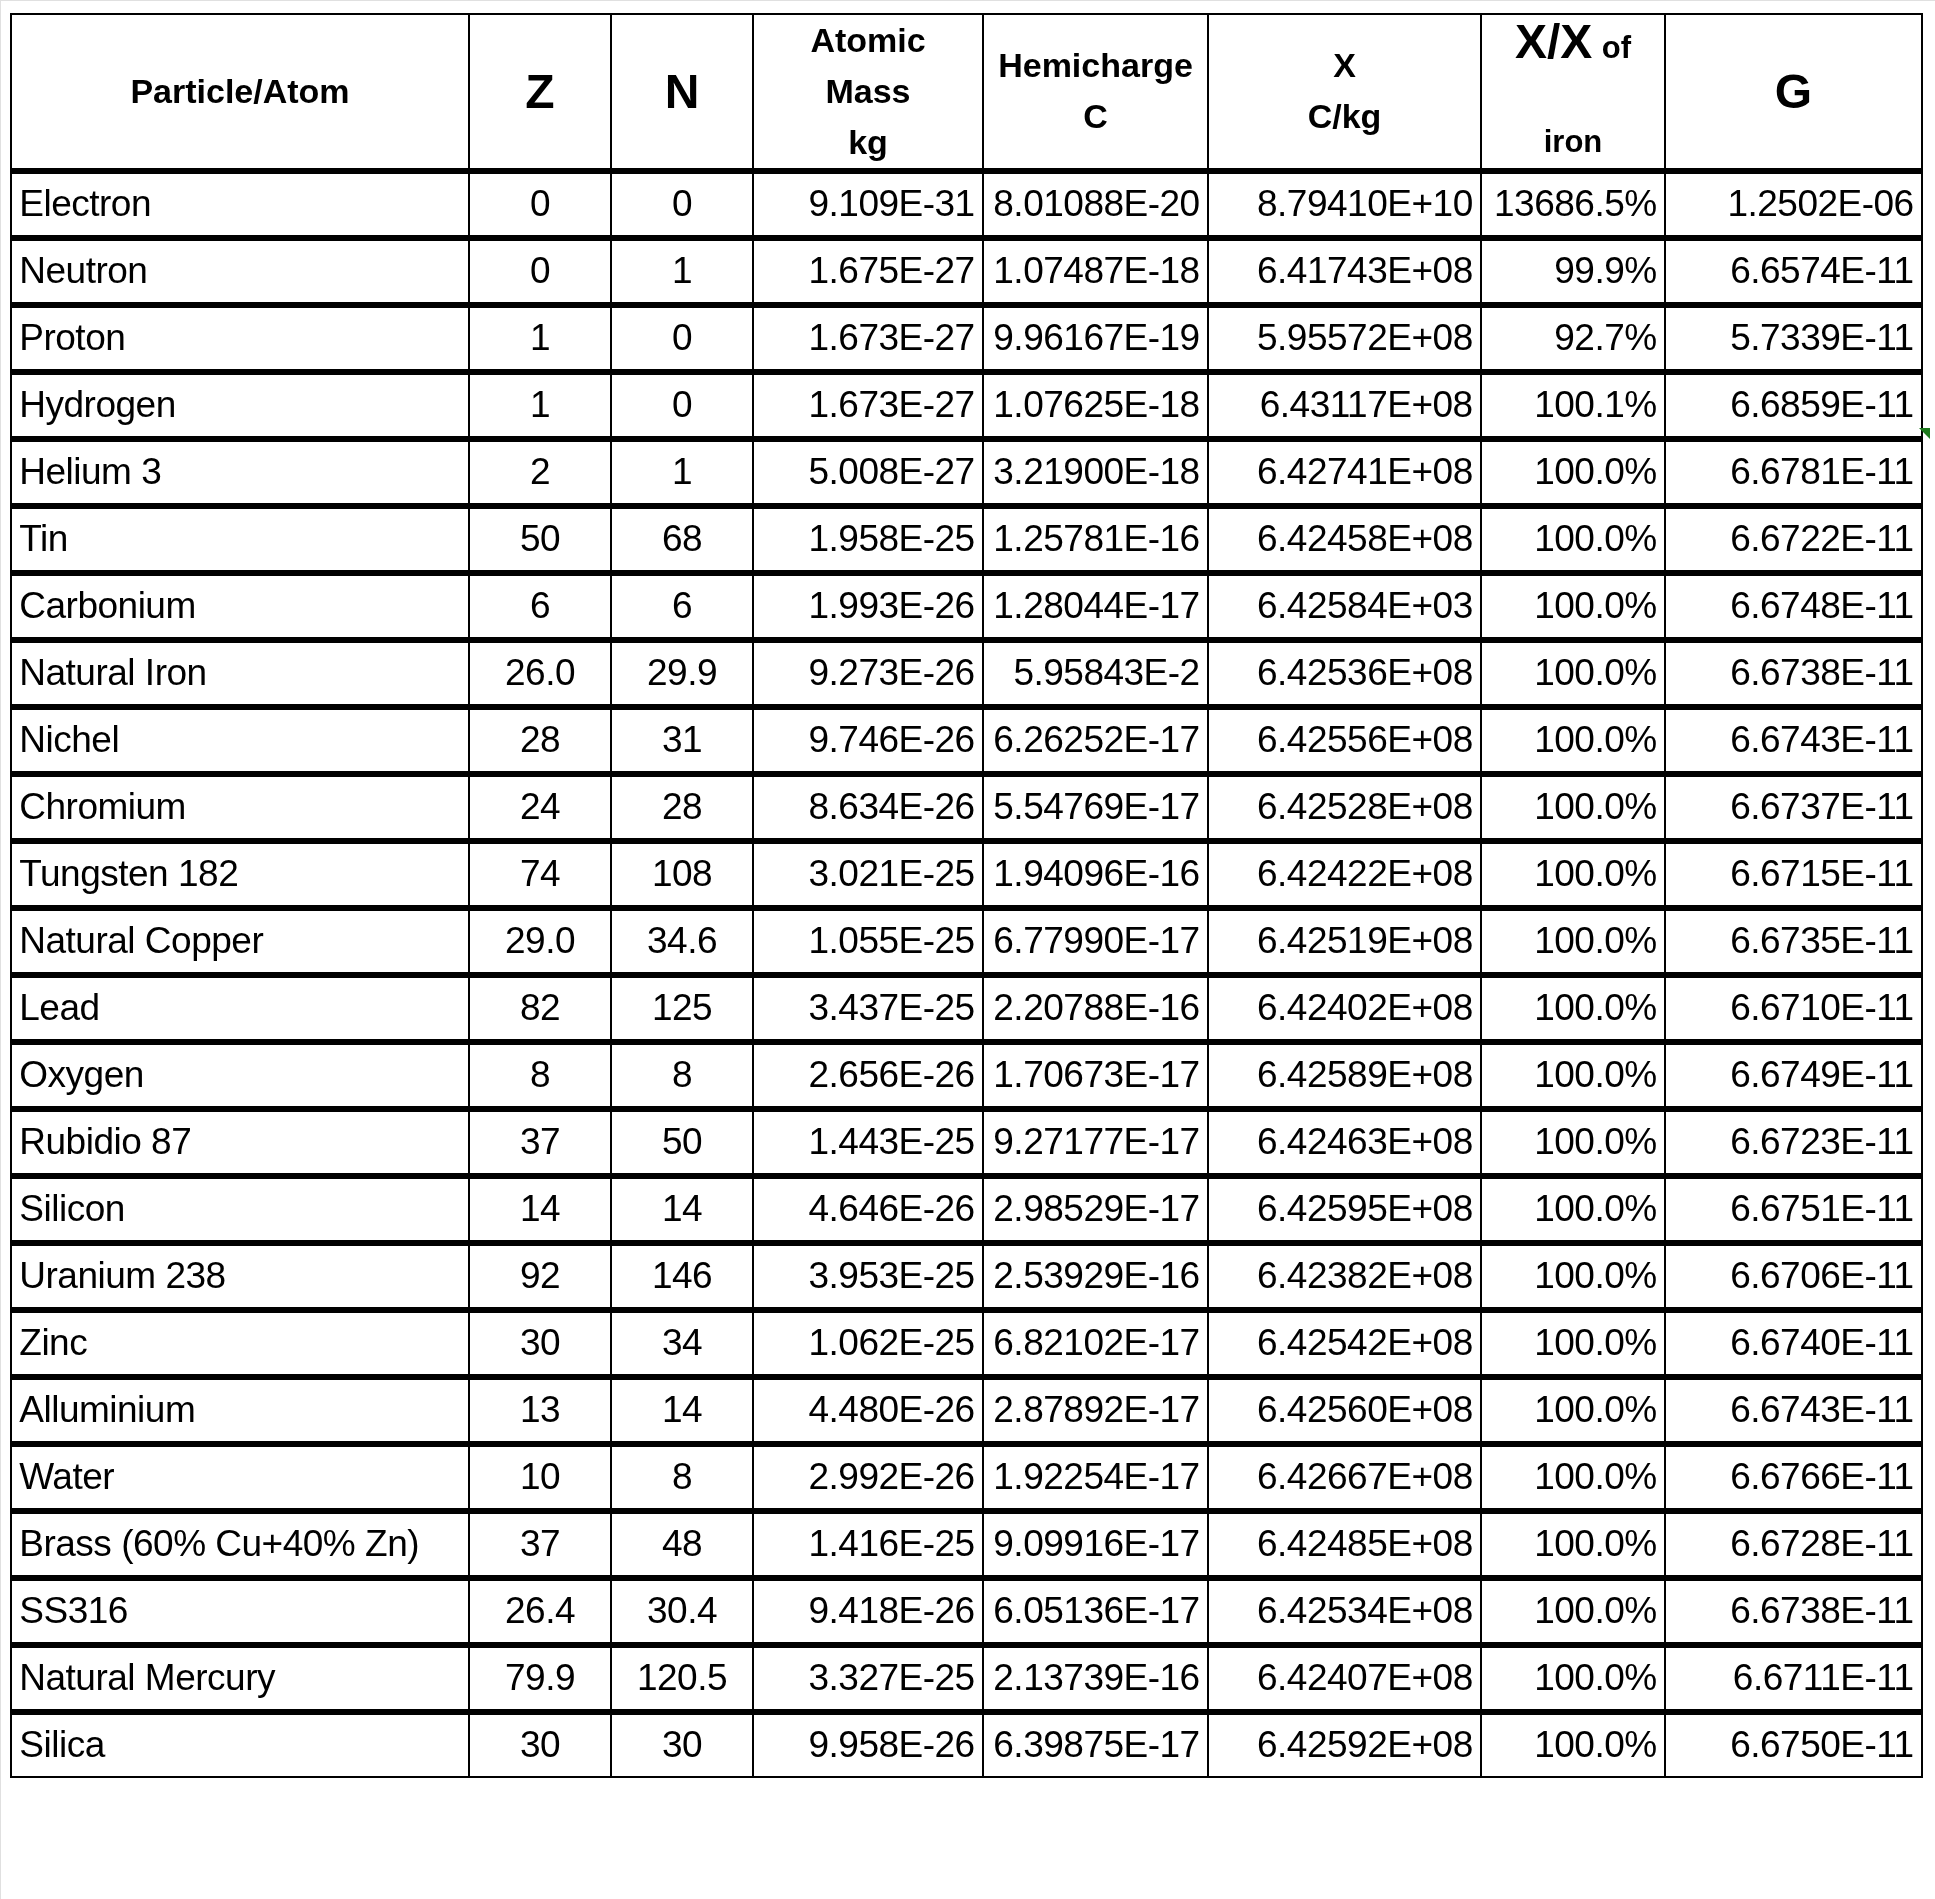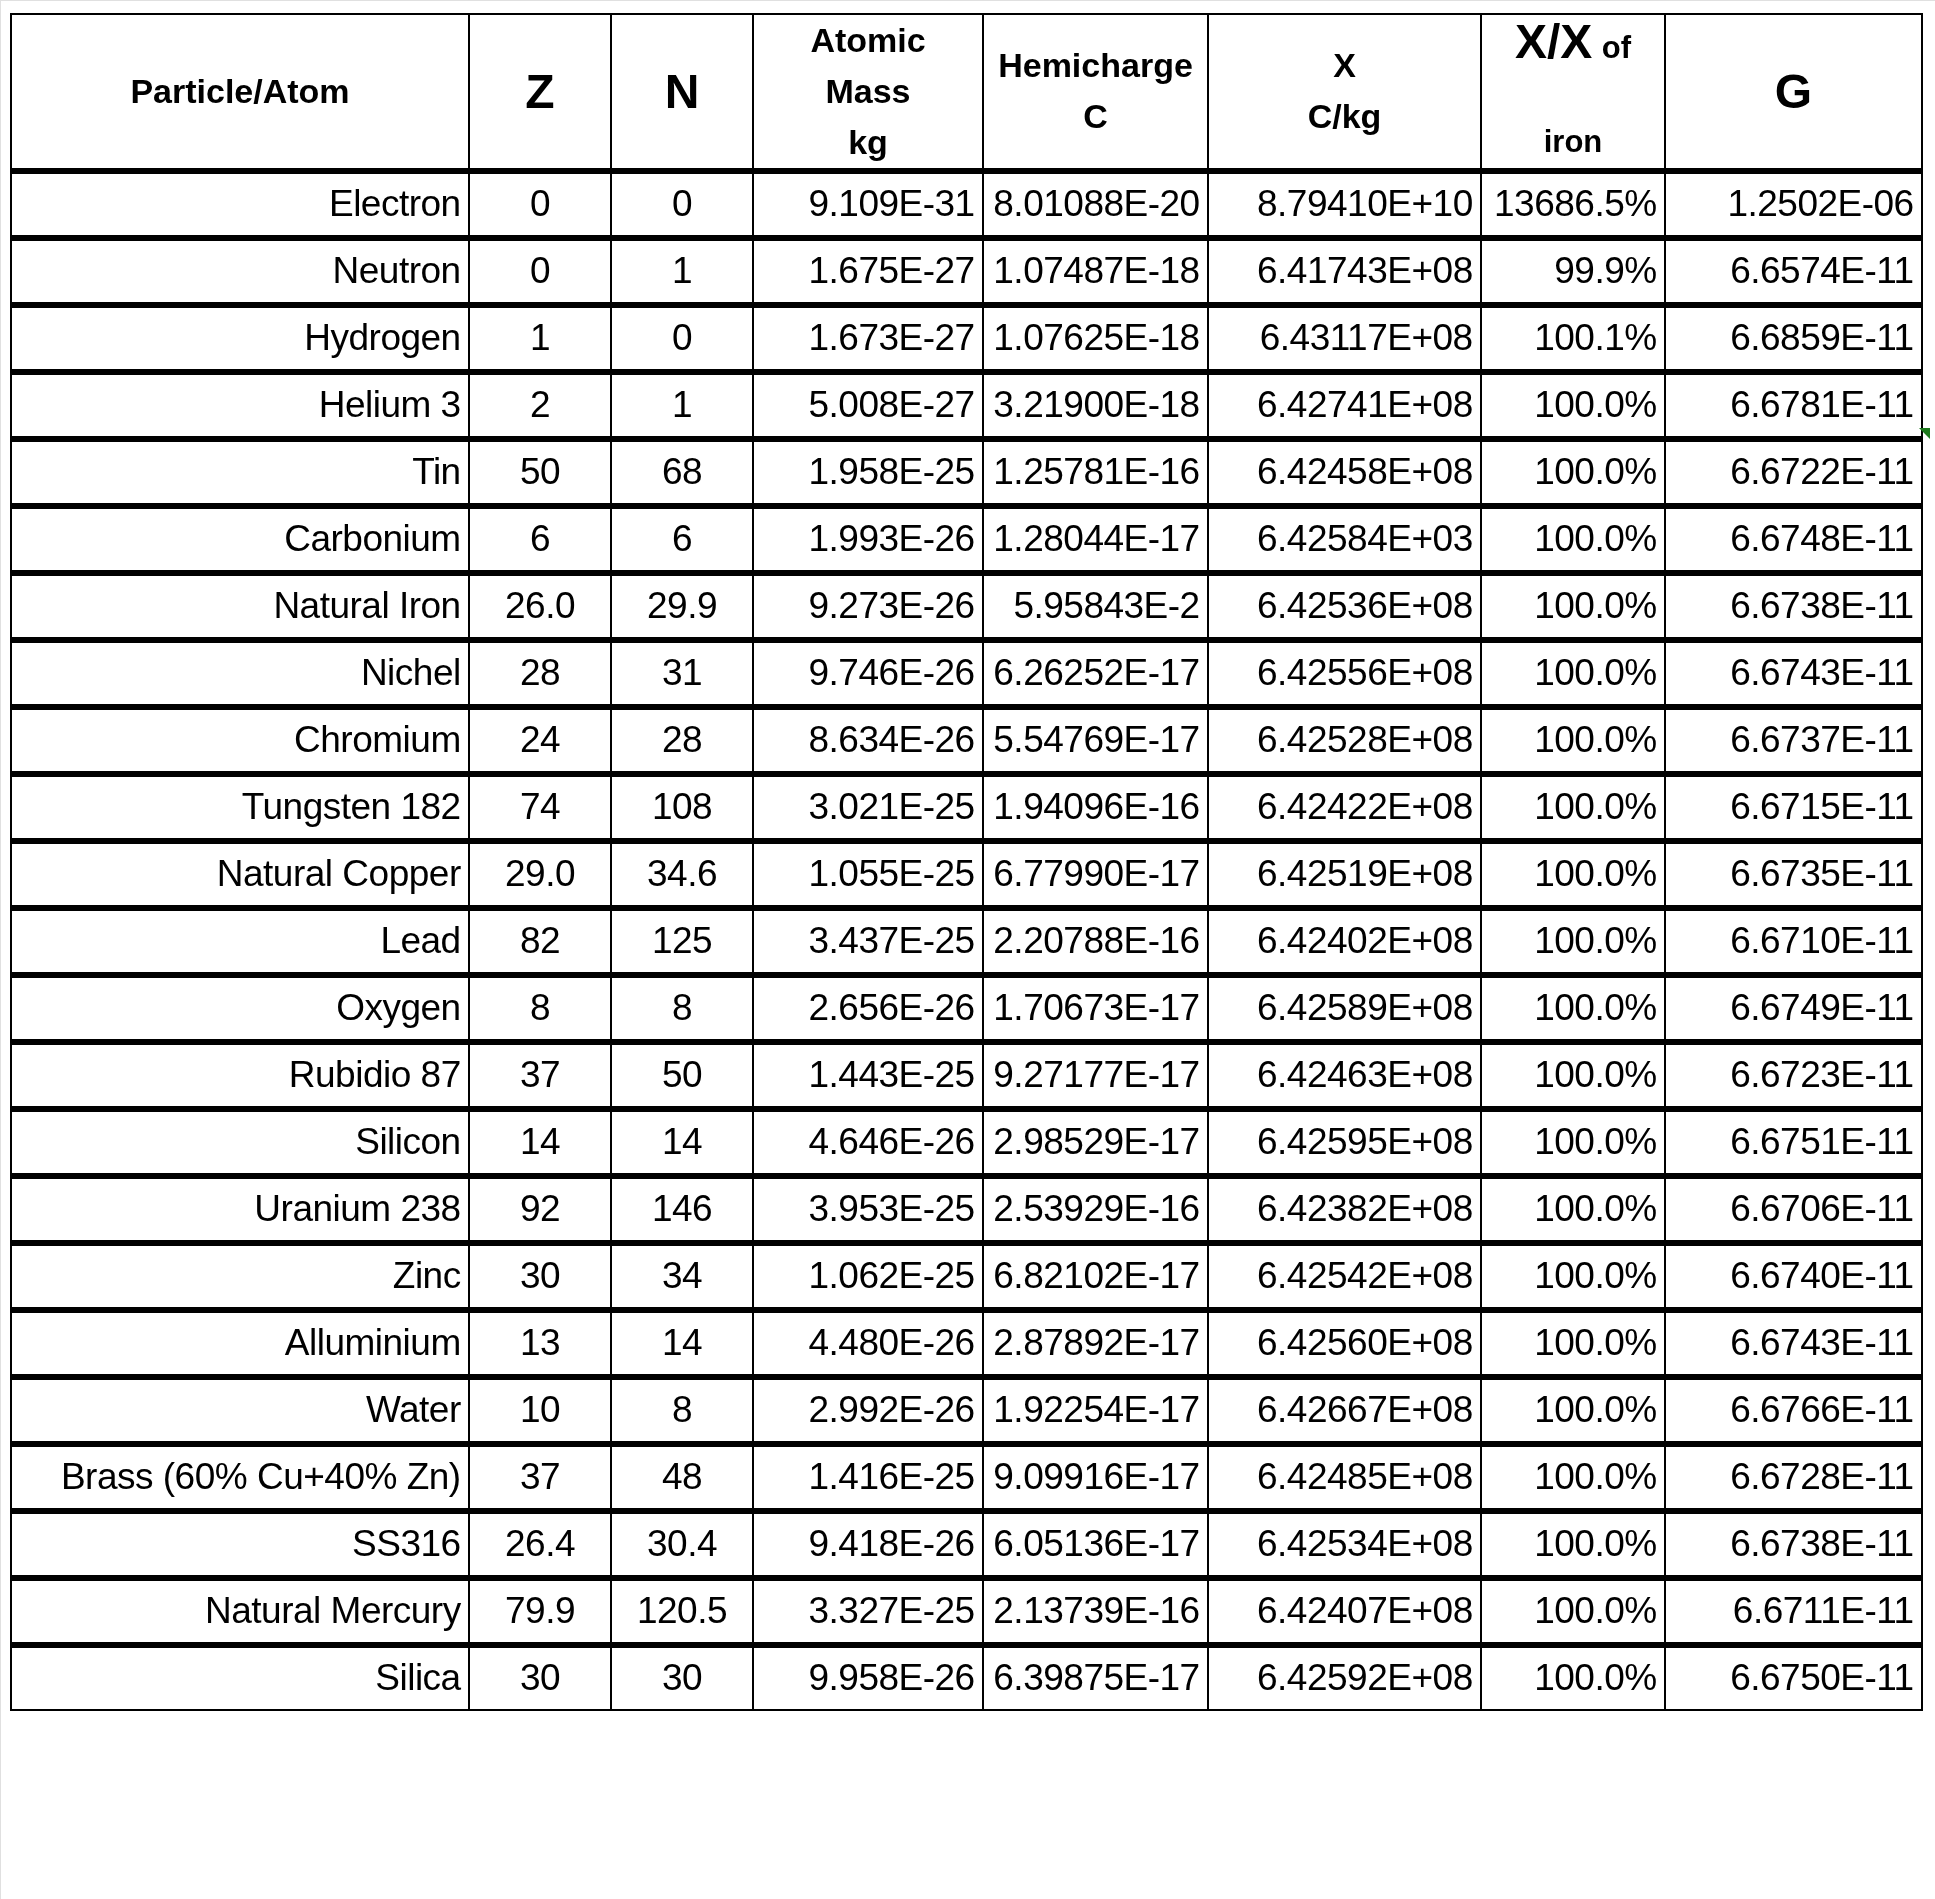--- a/index.html
+++ b/index.html
@@ -36,21 +36,21 @@
   }
   table.sheet th.big { font-size: 48px; }
   table.sheet th .small { font-size: 31px; margin-top: 43px; }
   table.sheet th .xx { font-size: 48px; }
   table.sheet td {
     height: 61px;
     font-size: 37px;
     vertical-align: middle;
     letter-spacing: -0.5px;
   }
-  td.name { text-align: right; }
+  td.name { text-align: left; }
   td.num  { text-align: center; }
   td.sci  { text-align: right; }
   tbody tr { border-top: 6.3px solid #000; }
   tbody tr td { border-top-width: 6.3px; }
   .err-flag {
     position: absolute; right: 6.3px; top: 428px;
     width: 0; height: 0;
     border-top: 11.5px solid #1e7a1e;
     border-left: 11.5px solid transparent;
   }
@@ -119,20 +119,30 @@
     <td class="name">Neutron</td>
     <td class="num">0</td>
     <td class="num">1</td>
     <td class="sci">1.675E-27</td>
     <td class="sci">1.07487E-18</td>
     <td class="sci">6.41743E+08</td>
     <td class="sci">99.9%</td>
     <td class="sci">6.6574E-11</td>
   </tr>
       <tr>
+    <td class="name">Proton</td>
+    <td class="num">1</td>
+    <td class="num">0</td>
+    <td class="sci">1.673E-27</td>
+    <td class="sci">9.96167E-19</td>
+    <td class="sci">5.95572E+08</td>
+    <td class="sci">92.7%</td>
+    <td class="sci">5.7339E-11</td>
+  </tr>
+      <tr>
     <td class="name">Hydrogen</td>
     <td class="num">1</td>
     <td class="num">0</td>
     <td class="sci">1.673E-27</td>
     <td class="sci">1.07625E-18</td>
     <td class="sci">6.43117E+08</td>
     <td class="sci">100.1%</td>
     <td class="sci">6.6859E-11</td>
   </tr>
       <tr>

